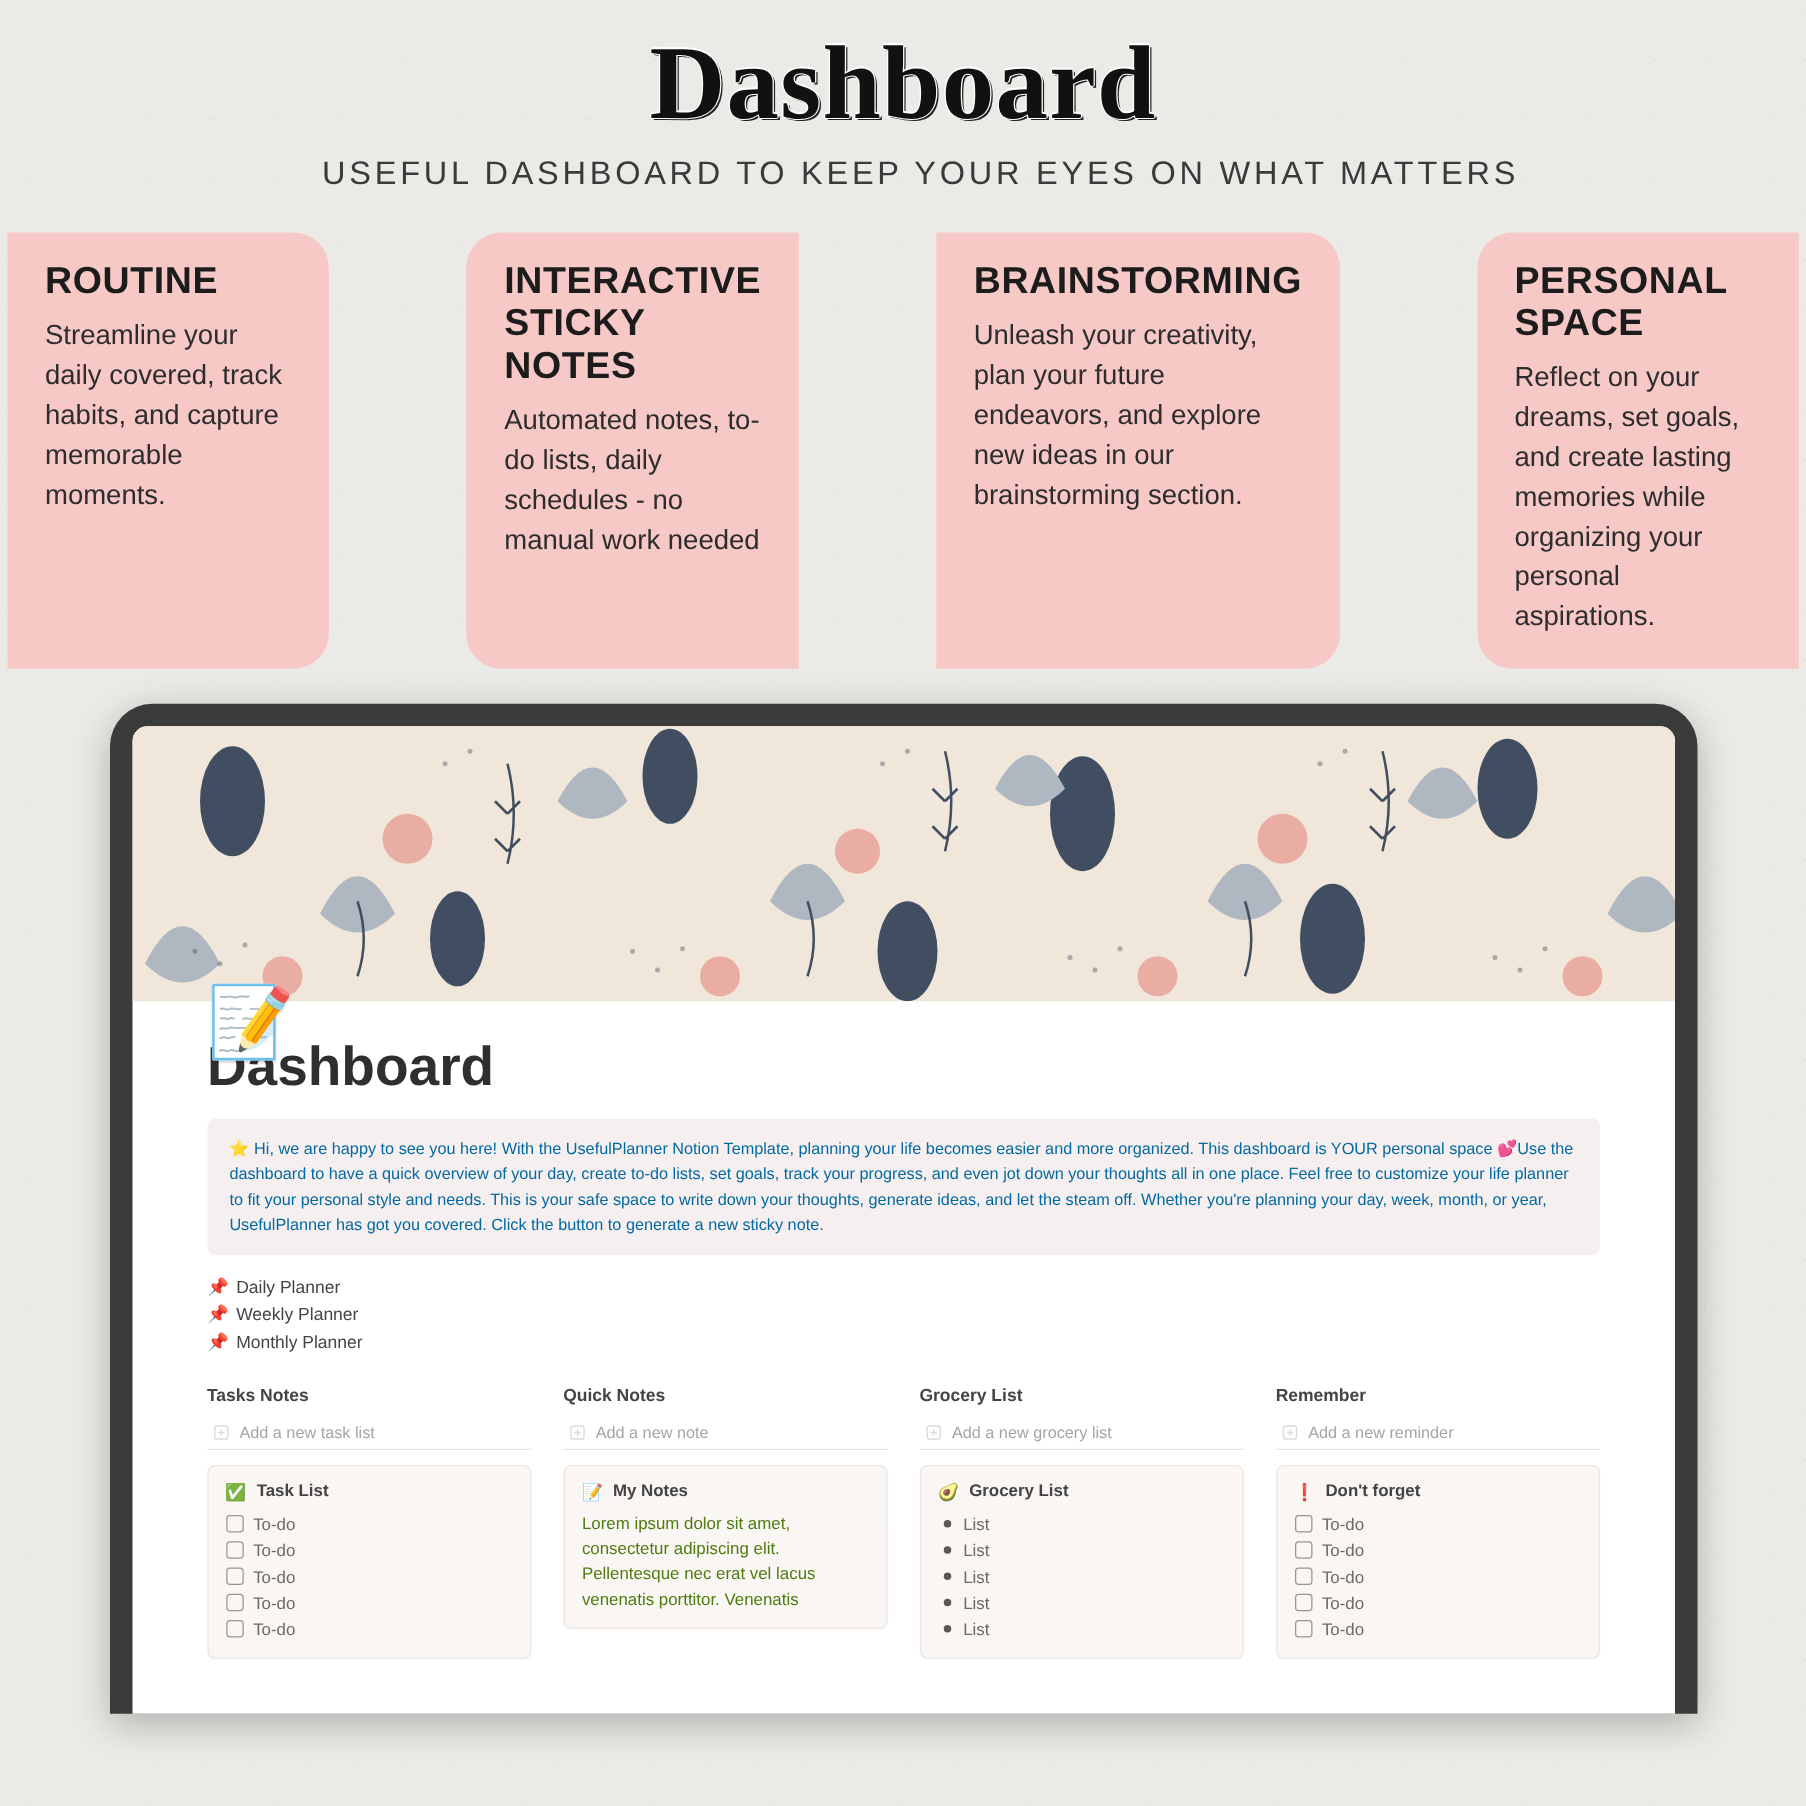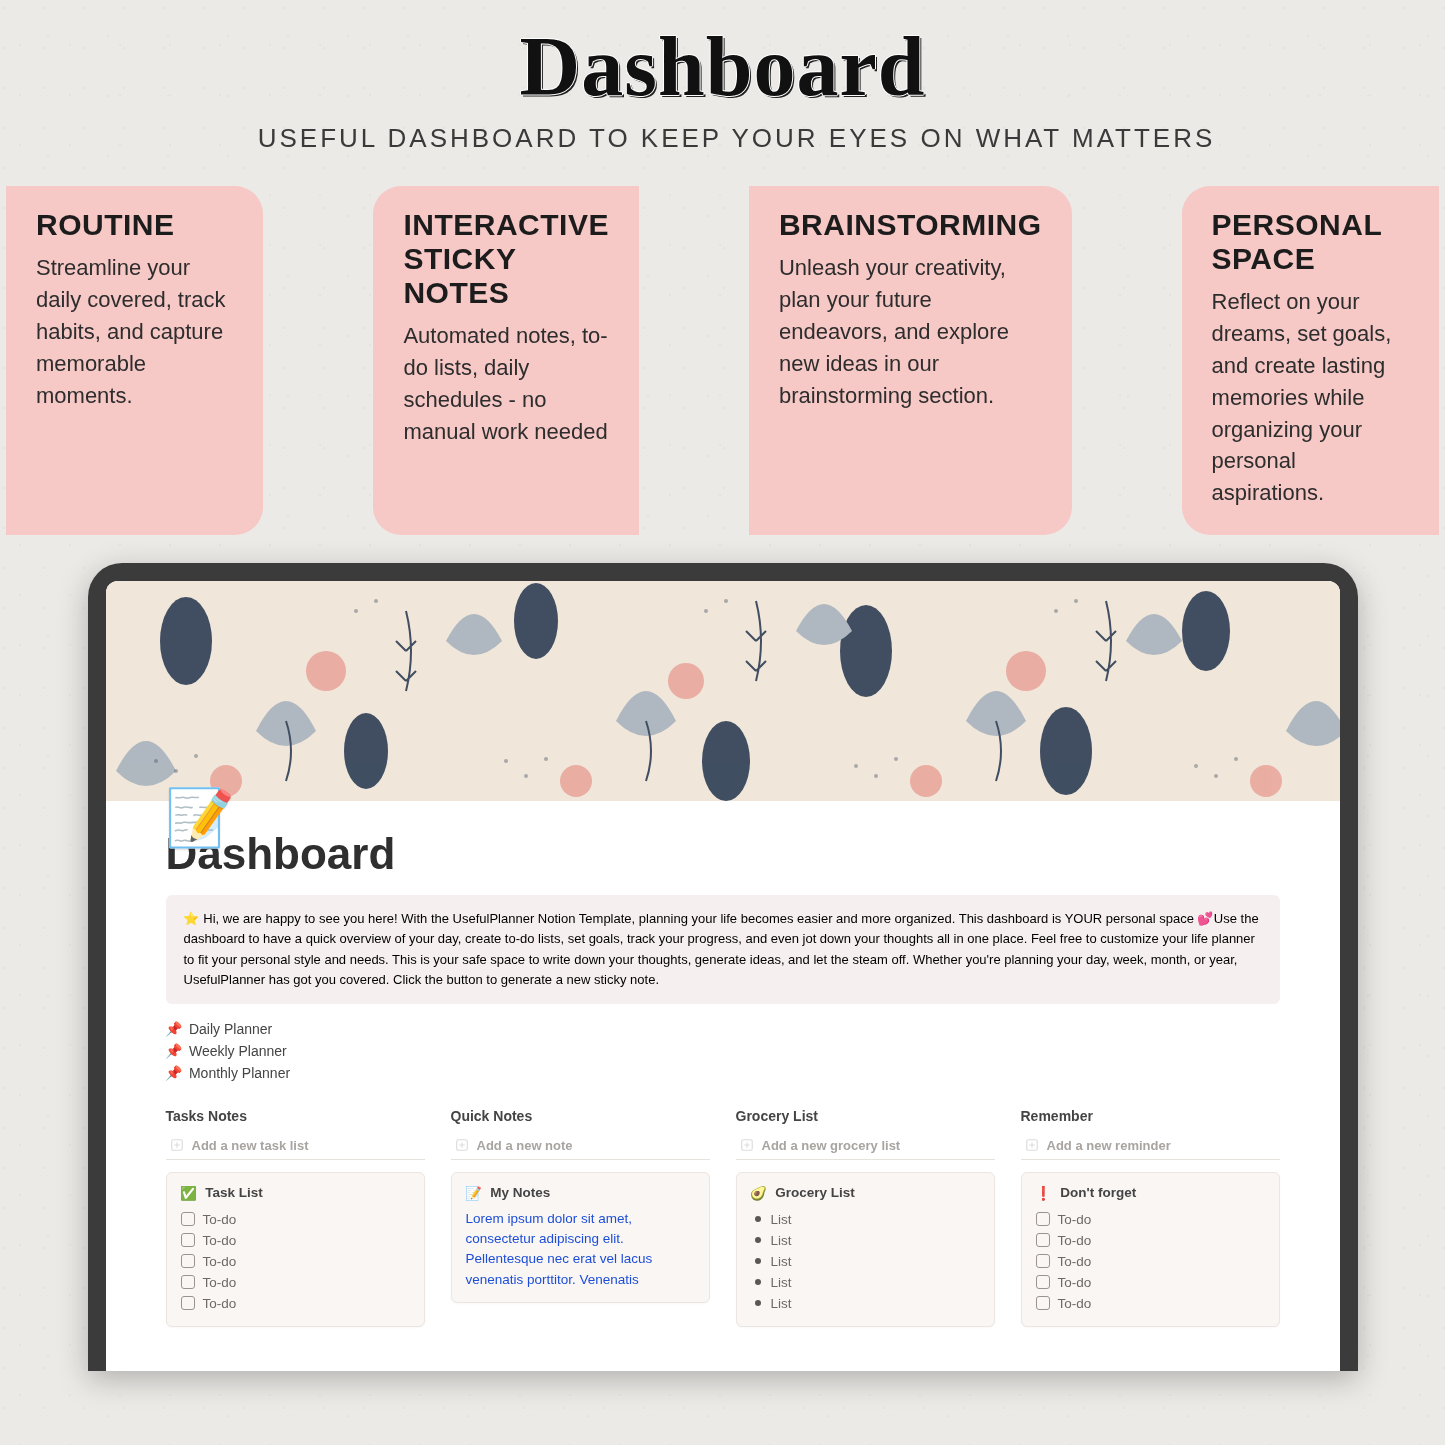--- a/index.html
+++ b/index.html
@@ -115,21 +115,21 @@
     color: #2f2f2f;
     margin-top: 28px;
     margin-bottom: 16px;
   }
   .callout {
     background: #f6efef;
     border-radius: 6px;
     padding: 14px 18px;
     font-size: 13px;
     line-height: 1.55;
-    color: #000000;
+    color: #0369a1;
   }
 
   .planner-links {
     margin-top: 14px;
   }
   .planner-links .plink {
     display:flex; align-items:center; gap:6px;
     font-size: 14px; color:#444; padding:3px 0;
   }
 
@@ -139,26 +139,25 @@
     gap: 26px;
     margin-top: 24px;
   }
   .col-title {
     font-size: 14px;
     font-weight: 600;
     color: #444;
     margin-bottom: 8px;
   }
   .add-row {
-    display:flex; align-items:flex-start; gap:8px;
+    display:flex; align-items:flex-end; gap:8px;
     font-size: 13px; color:#a8a4a0;
     padding: 6px 4px;
     border-bottom: 1px solid #e6e2de;
     margin-bottom: 12px;
-    font-weight: bold;
   }
   .add-icon {
     width:14px; height:14px; opacity:0.35;
     display:inline-flex;
   }
   .card {
     background: #faf6f4;
     border: 1px solid #ece5e1;
     border-radius: 6px;
     padding: 12px 14px;
@@ -174,21 +173,21 @@
   }
   .checkbox {
     width:14px; height:14px;
     border:1.5px solid #9b948e;
     border-radius:3px;
     flex:none;
   }
   .bullet {
     width:6px; height:6px; border-radius:50%; background:#5b5753; flex:none; margin-left:4px; margin-right:2px;
   }
-  .note-body { color:#1d4ed8; line-height:1.5; }
+  .note-body { color:#4d7c0f; line-height:1.5; }
 
 </style>
 </head>
 <body>
 
 <div class="headline">Dashboard</div>
 <div class="subhead">USEFUL DASHBOARD TO KEEP YOUR EYES ON WHAT MATTERS</div>
 
 <div class="features">
   <div class="feature">

